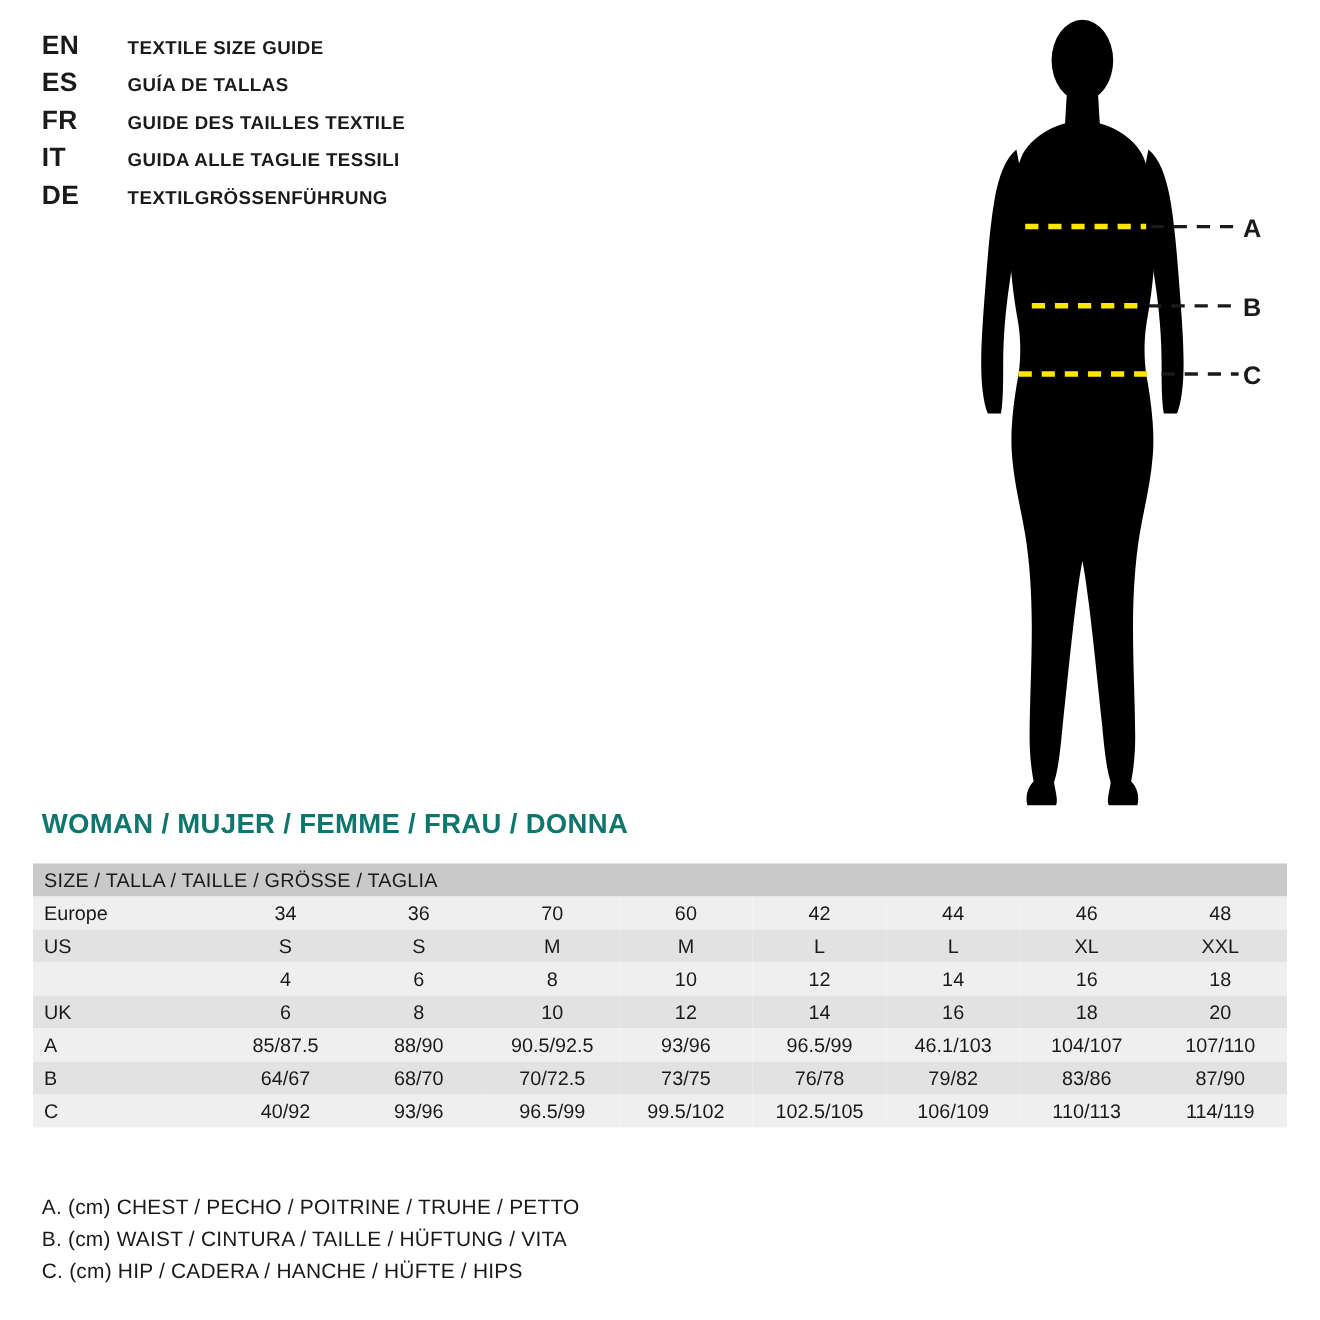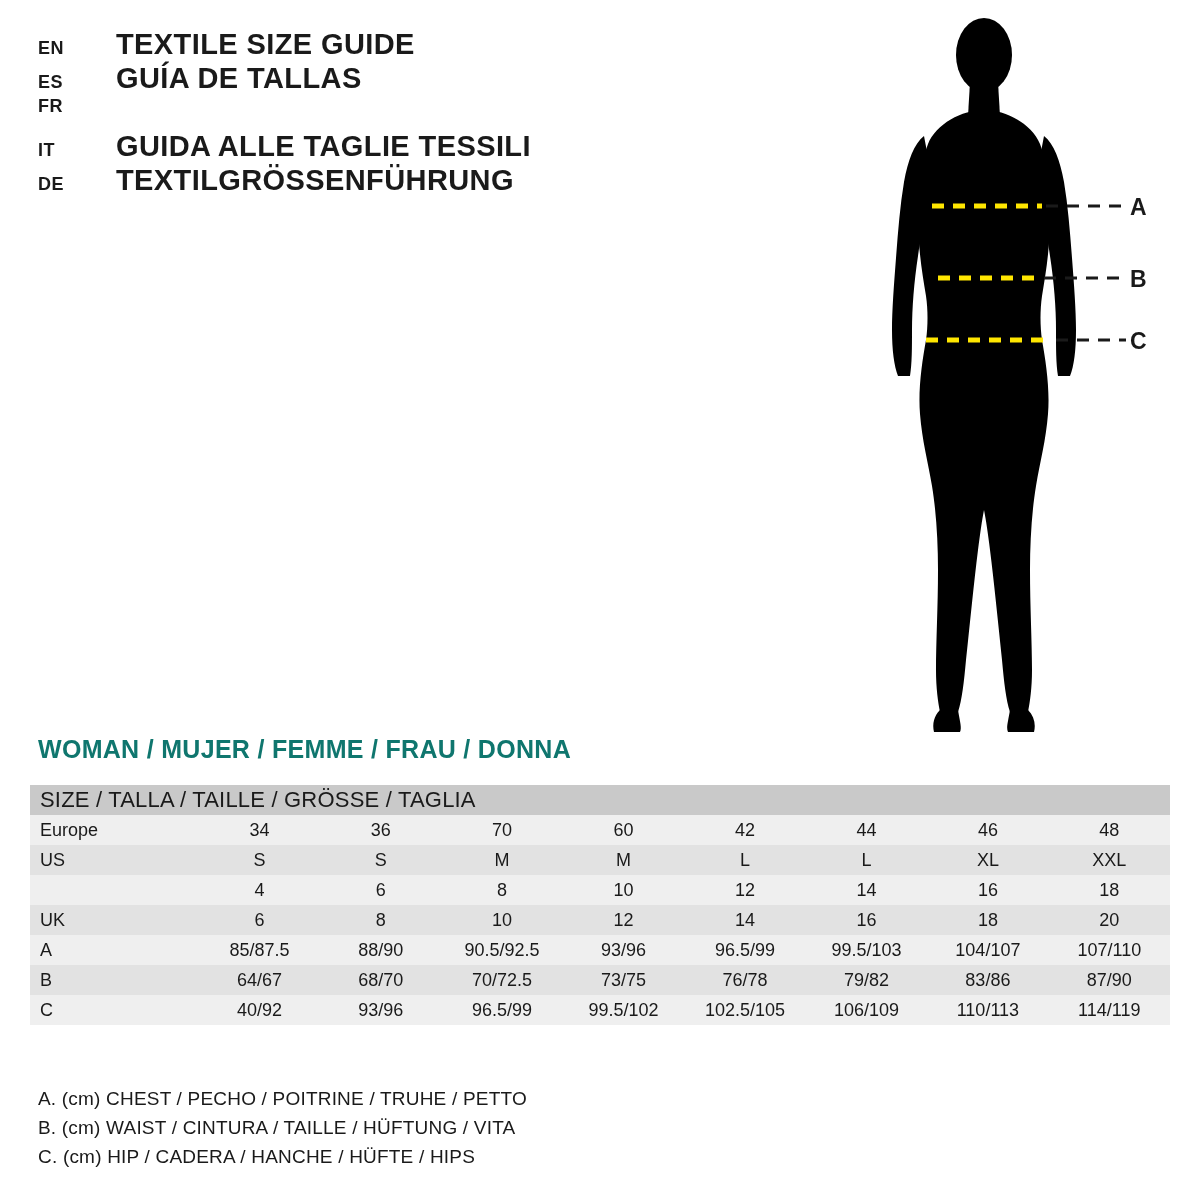--- a/index.html
+++ b/index.html
@@ -23,27 +23,27 @@
     top: 28px;
     width: 700px;
   }
   .title-row {
     display: flex;
     align-items: baseline;
     height: 34px;
   }
   .title-lang {
     width: 78px;
-    font-size: 18px;
+    font-size: 24px;
     font-weight: bold;
     letter-spacing: 0.4px;
     color: #1a1a1a;
   }
   .title-text {
-    font-size: 29px;
+    font-size: 17px;
     font-weight: bold;
     letter-spacing: 0.4px;
     color: #1a1a1a;
     white-space: nowrap;
   }
 
   
   #figure-area {
     position: absolute;
     left: 860px;
@@ -83,21 +83,21 @@
   #size-table th, #size-table td {
     padding: 0;
     height: 30px;
     font-weight: normal;
     color: #1a1a1a;
   }
   #size-table thead th {
     background: #c9c9c9;
     text-align: left;
     padding-left: 10px;
-    font-size: 22px;
+    font-size: 18px;
     letter-spacing: 0.2px;
   }
   #size-table tbody tr:nth-child(odd) { background: #efefef; }
   #size-table tbody tr:nth-child(even) { background: #e2e2e2; }
   #size-table td.rowlabel {
     text-align: left;
     padding-left: 10px;
     width: 160px;
   }
   #size-table td.val {
@@ -126,20 +126,21 @@
   <div class="title-row">
     <span class="title-lang">EN</span>
     <span class="title-text">TEXTILE SIZE GUIDE</span>
   </div>
   <div class="title-row">
     <span class="title-lang">ES</span>
     <span class="title-text">GUÍA DE TALLAS</span>
   </div>
   <div class="title-row">
     <span class="title-lang">FR</span>
+    <span class="title-text">GUIDE DES TAILLES TEXTILE</span>
   </div>
   <div class="title-row">
     <span class="title-lang">IT</span>
     <span class="title-text">GUIDA ALLE TAGLIE TESSILI</span>
   </div>
   <div class="title-row">
     <span class="title-lang">DE</span>
     <span class="title-text">TEXTILGRÖSSENFÜHRUNG</span>
   </div>
 </div>
@@ -274,21 +275,21 @@
       <td class="val">18</td>
       <td class="val">20</td>
     </tr>
     <tr>
       <td class="rowlabel">A</td>
       <td class="val">85/87.5</td>
       <td class="val">88/90</td>
       <td class="val">90.5/92.5</td>
       <td class="val">93/96</td>
       <td class="val">96.5/99</td>
-      <td class="val">99.5/103</td>
+      <td class="val">46.1/103</td>
       <td class="val">104/107</td>
       <td class="val">107/110</td>
     </tr>
     <tr>
       <td class="rowlabel">B</td>
       <td class="val">64/67</td>
       <td class="val">68/70</td>
       <td class="val">70/72.5</td>
       <td class="val">73/75</td>
       <td class="val">76/78</td>

